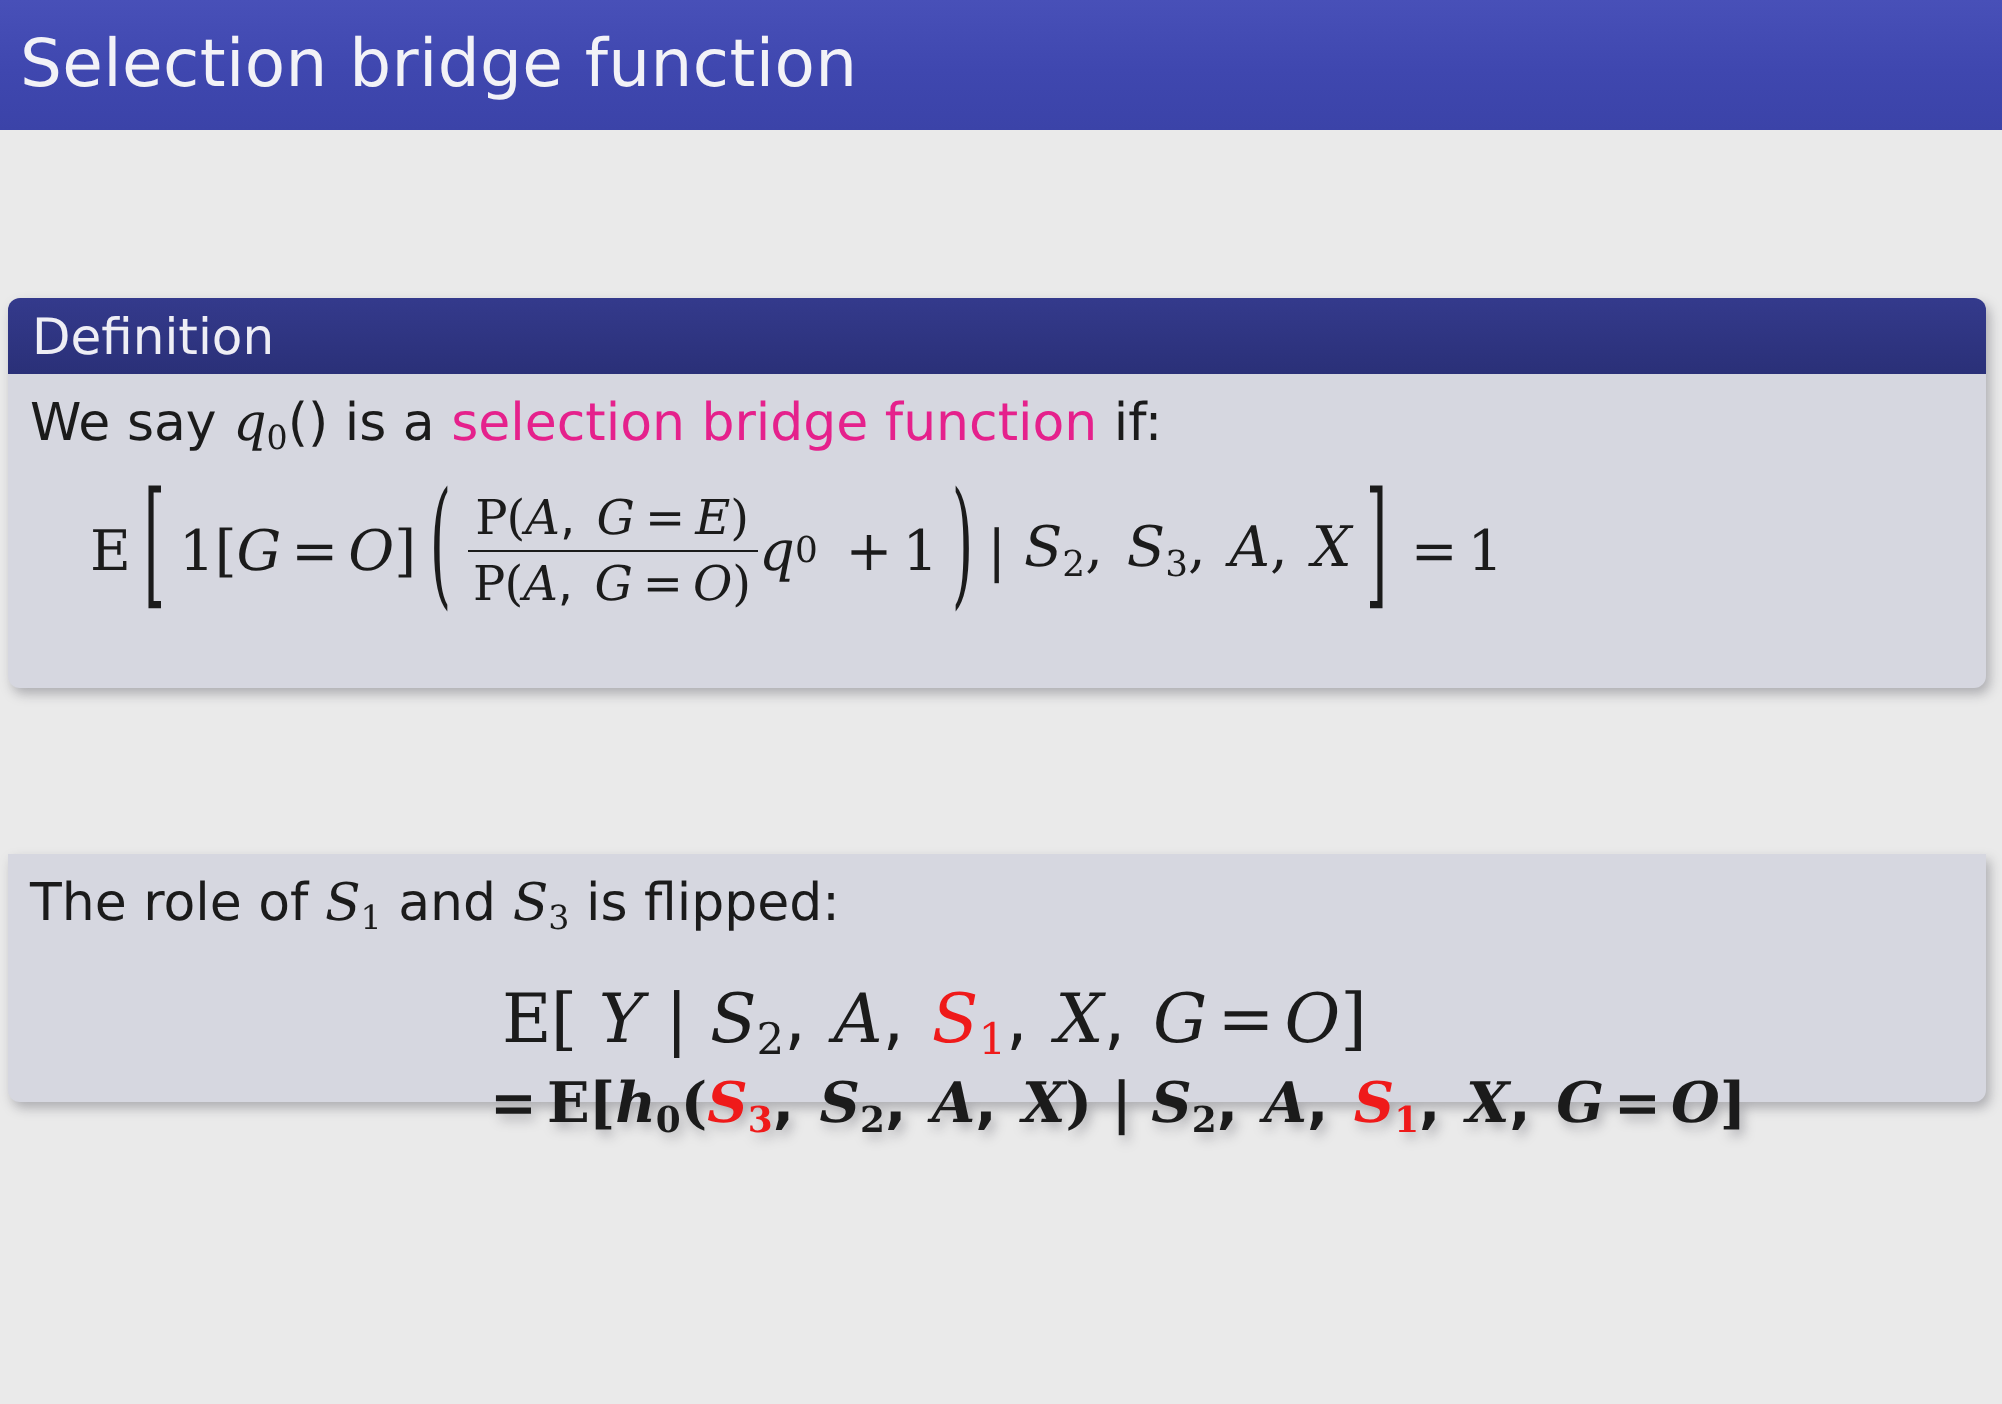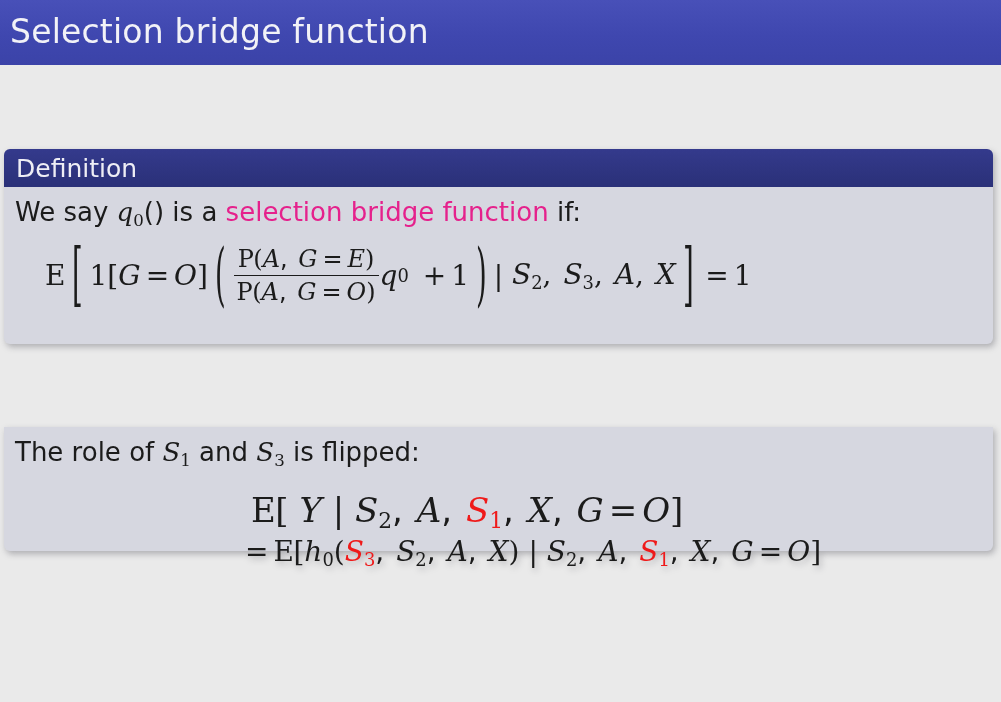--- a/index.html
+++ b/index.html
@@ -149,20 +149,21 @@
     left: 202px;
     top: 63px;
     font-size: 34px;
     margin-left: 45px;
   }
   #eq-remark-2 {
     position: absolute;
     left: 236px;
     top: 108px;
     font-size: 28px;
+    font-weight: bold;
   }
 </style>
 </head>
 <body>
 
 <div class="title-bar">
   <span class="title-text">Selection bridge function</span>
 </div>
 
 <div class="block" id="block-definition">

